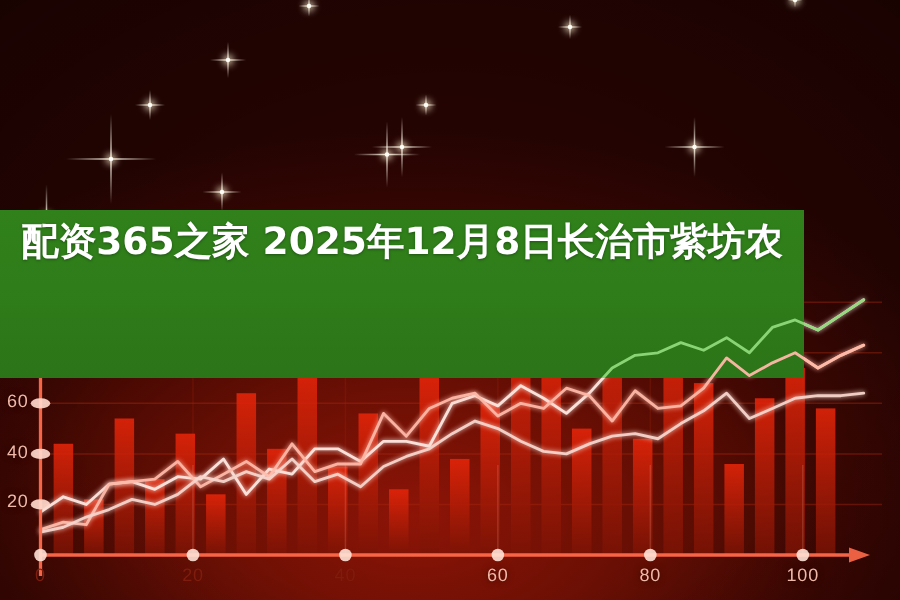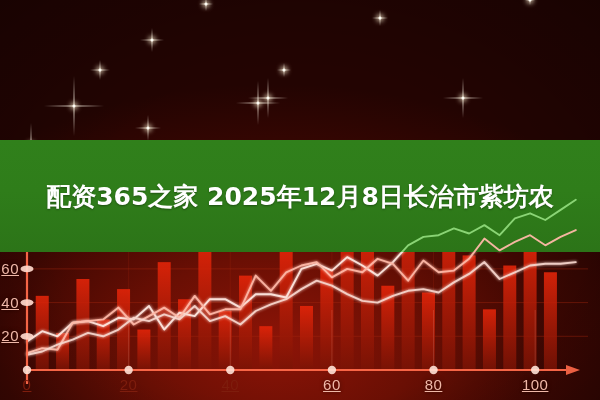--- a/index.html
+++ b/index.html
@@ -29,32 +29,32 @@
   .sparkle .h{height:1px;left:0;top:50%;transform:translateY(-50%);
     background:linear-gradient(90deg,rgba(255,246,232,0) 0%,rgba(255,246,232,.95) 50%,rgba(255,246,232,0) 100%);}
   .sparkle .v{width:1px;top:0;left:50%;transform:translateX(-50%);
     background:linear-gradient(180deg,rgba(255,246,232,0) 0%,rgba(255,246,232,.95) 50%,rgba(255,246,232,0) 100%);}
   .sparkle .core{width:3px;height:3px;border-radius:50%;left:50%;top:50%;
     transform:translate(-50%,-50%);background:#fffdf6;
     box-shadow:0 0 5px 2px rgba(255,240,210,.8);}
 
   
   .tick{
-    position:absolute;color:#f0b8a8;font-size:15px;letter-spacing:.5px;
-    text-shadow:0 0 4px rgba(0,0,0,.55);white-space:nowrap;text-decoration:underline;
+    position:absolute;color:#f0b8a8;font-size:12px;letter-spacing:.5px;
+    text-shadow:0 0 4px rgba(0,0,0,.55);white-space:nowrap;
   }
   .tick.y{text-align:right;}
   .tick.dim{color:#7e1d0d;text-shadow:none;}
   .tick.on-green{color:#cfe0ad;}
 
   
   .banner{
-    position:absolute;left:0;width:600px;
+    position:absolute;left:0;width:536px;
     background:linear-gradient(180deg,#2e7d19 0%,#317f1b 40%,#2b761a 100%);
-    display:flex;align-items:center;justify-content:center;
+    display:flex;align-items:flex-start;justify-content:center;
     box-shadow:0 0 0 0 rgba(0,0,0,0);
     z-index:6;
   }
   .banner-inner{
     color:#ffffff;font-weight:bold;font-size:25px;line-height:41px;
     text-align:center;width:560px;
     text-shadow:0 1px 2px rgba(0,0,0,.35);
     font-family:"DejaVu Sans","Liberation Sans",sans-serif;
   }
   .banner-line{display:block;}

